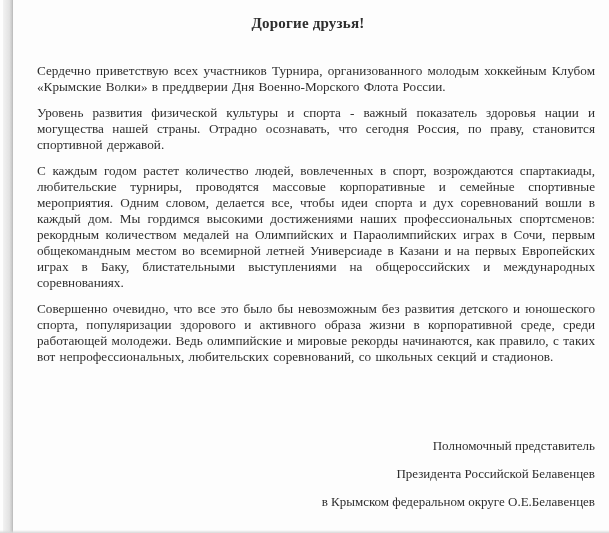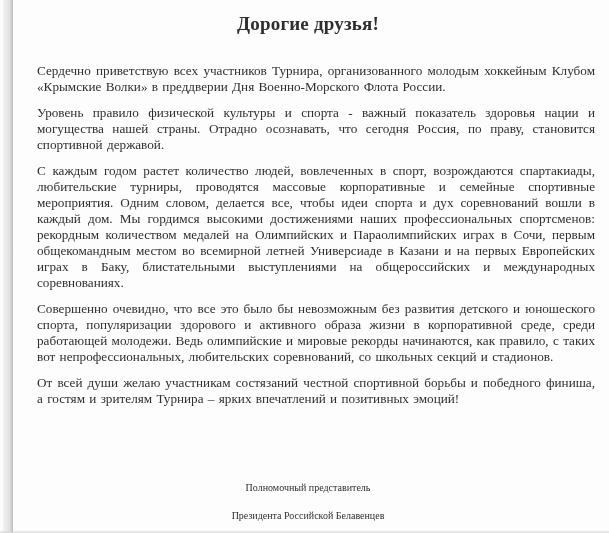--- a/index.html
+++ b/index.html
@@ -33,60 +33,59 @@
     background: linear-gradient(to bottom, rgba(0,0,0,0), #d9d9d9);
   }
   .content {
     position: absolute;
     left: 21px;
     top: 0;
     width: 574px;
     padding-top: 15px;
   }
   .doc-title {
-    font-size: 19px;
+    font-size: 15px;
     font-weight: bold;
     text-align: center;
     margin: 0 0 31px 0;
     line-height: 17px;
     letter-spacing: 0.2px;
   }
   .para {
     font-size: 13.2px;
     line-height: 16px;
     text-align: justify;
     margin: 0 0 10px 16px;
     word-spacing: 1px;
   }
   .para.last-body {
     margin-bottom: 0;
   }
   .signature {
     margin-top: 73px;
   }
   .sig-line {
-    font-size: 10px;
+    font-size: 13px;
     line-height: 16px;
     margin: 0 0 12px 0;
-    text-align: center;
+    text-align: right;
   }
 </style>
 </head>
 <body>
 
 <div class="edge-strip"></div>
 
 <div class="content">
   <h1 class="doc-title">Дорогие друзья!</h1>
 
   <p class="para">Сердечно приветствую всех участников Турнира, организованного молодым хоккейным Клубом «Крымские Волки» в преддверии Дня Военно-Морского Флота России.</p>
-  <p class="para">Уровень правило физической культуры и спорта - важный показатель здоровья нации и могущества нашей страны. Отрадно осознавать, что сегодня Россия, по праву, становится спортивной державой.</p>
+  <p class="para">Уровень развития физической культуры и спорта - важный показатель здоровья нации и могущества нашей страны. Отрадно осознавать, что сегодня Россия, по праву, становится спортивной державой.</p>
   <p class="para">С каждым годом растет количество людей, вовлеченных в спорт, возрождаются спартакиады, любительские турниры, проводятся массовые корпоративные и семейные спортивные мероприятия. Одним словом, делается все, чтобы идеи спорта и дух соревнований вошли в каждый дом. Мы гордимся высокими достижениями наших профессиональных спортсменов: рекордным количеством медалей на Олимпийских и Параолимпийских играх в Сочи, первым общекомандным местом во всемирной летней Универсиаде в Казани и на первых Европейских играх в Баку, блистательными выступлениями на общероссийских и международных соревнованиях.</p>
   <p class="para">Совершенно очевидно, что все это было бы невозможным без развития детского и юношеского спорта, популяризации здорового и активного образа жизни в корпоративной среде, среди работающей молодежи. Ведь олимпийские и мировые рекорды начинаются, как правило, с таких вот непрофессиональных, любительских соревнований, со школьных секций и стадионов.</p>
-  <p class="para last-body">От всей души желаю участникам состязаний честной спортивной борьбы и победного финиша, а гостям и зрителям Турнира – ярких впечатлений и позитивных эмоций!</p>
 
   <div class="signature">
     <p class="sig-line">Полномочный представитель</p>
     <p class="sig-line">Президента Российской Белавенцев</p>
     <p class="sig-line">в Крымском федеральном округе О.Е.Белавенцев</p>
   </div>
 </div>
 
 <div class="bottom-edge"></div>
 

